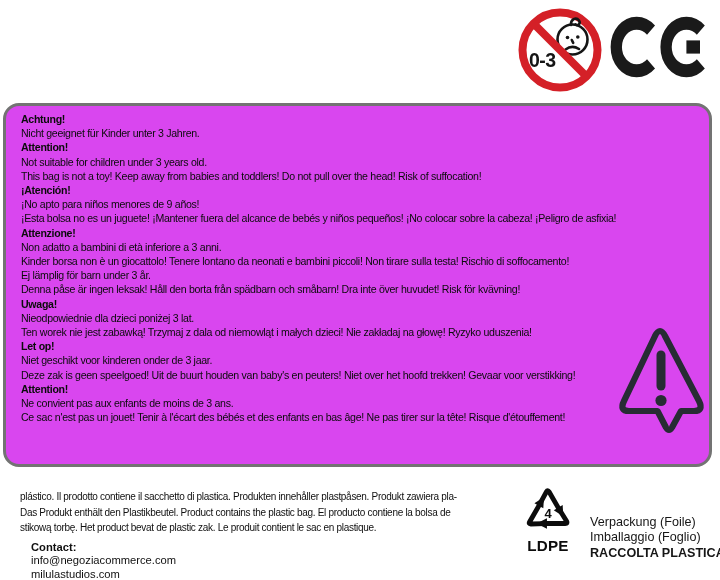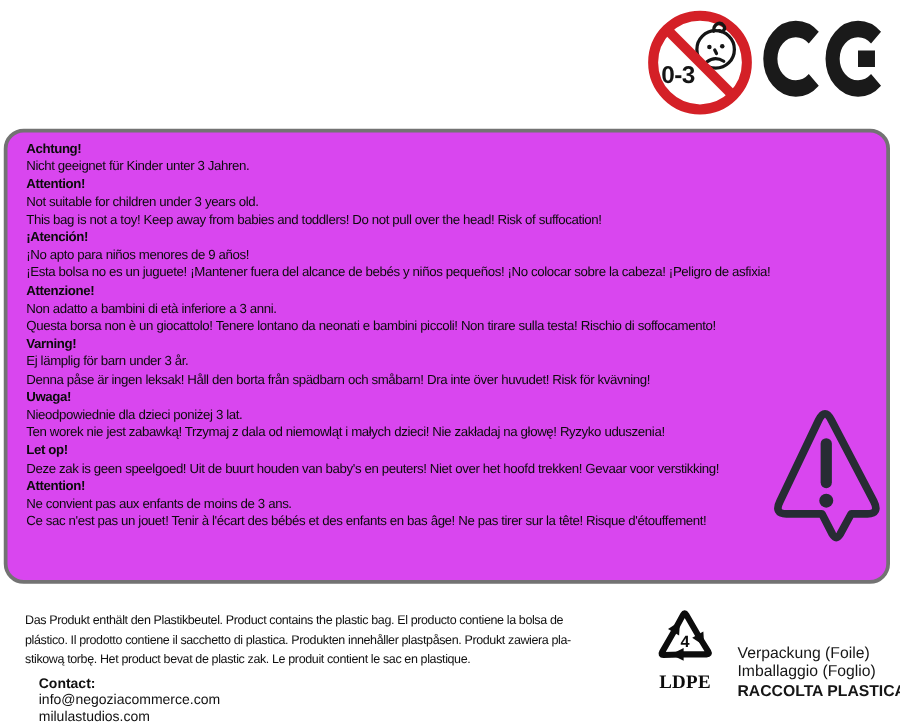--- a/index.html
+++ b/index.html
@@ -14,21 +14,21 @@
   .wtext{position:absolute;left:15px;top:6px;font-size:10.6px;line-height:14.2px;
          letter-spacing:-0.3px;color:#0b0b0b;white-space:nowrap;}
   .wt{font-weight:bold;}
   .tri{position:absolute;left:603px;top:214px;width:104px;height:128px;}
   
   .plastic{position:absolute;left:20px;top:489px;font-size:10px;line-height:15.5px;
            letter-spacing:-0.3px;color:#101010;white-space:nowrap;}
   .recycle-wrap{position:absolute;left:517px;top:483px;width:62px;}
   .recycle-svg{display:block;margin:0 auto;width:58px;height:54px;}
   .ldpe{margin-top:0px;text-align:center;font-weight:bold;font-size:15.2px;
-        letter-spacing:0.2px;color:#0c0c0c;font-family:Liberation Serif, serif;}
+        letter-spacing:0.2px;color:#0c0c0c;}
   .packlabels{position:absolute;left:590px;top:515px;font-size:12.6px;line-height:15.4px;
               color:#161616;white-space:nowrap;}
   .packlabels .bold{font-weight:bold;}
   .contact{position:absolute;left:20px;top:541px;font-size:11.2px;line-height:13.4px;
            color:#101010;white-space:nowrap;margin-left:11px;}
   .contact .ct{font-weight:bold;}
 </style>
 </head>
 <body>
 
@@ -63,44 +63,44 @@
       <div class="wt">Achtung!</div>
       <div>Nicht geeignet für Kinder unter 3 Jahren.</div>
       <div class="wt">Attention!</div>
       <div>Not suitable for children under 3 years old.</div>
       <div>This bag is not a toy! Keep away from babies and toddlers! Do not pull over the head! Risk of suffocation!</div>
       <div class="wt">¡Atención!</div>
       <div>¡No apto para niños menores de 9 años!</div>
       <div>¡Esta bolsa no es un juguete! ¡Mantener fuera del alcance de bebés y niños pequeños! ¡No colocar sobre la cabeza! ¡Peligro de asfixia!</div>
       <div class="wt">Attenzione!</div>
       <div>Non adatto a bambini di età inferiore a 3 anni.</div>
-      <div>Questa borsa non è un giocattolo! Tenere lontano da neonati e bambini piccoli! Non tirare sulla testa! Rischio di soffocamento!</div>
-      <div class="wt">Varning!</div>
+      <div>Kinder borsa non è un giocattolo! Tenere lontano da neonati e bambini piccoli! Non tirare sulla testa! Rischio di soffocamento!</div>
       <div>Ej lämplig för barn under 3 år.</div>
       <div>Denna påse är ingen leksak! Håll den borta från spädbarn och småbarn! Dra inte över huvudet! Risk för kvävning!</div>
       <div class="wt">Uwaga!</div>
       <div>Nieodpowiednie dla dzieci poniżej 3 lat.</div>
       <div>Ten worek nie jest zabawką! Trzymaj z dala od niemowląt i małych dzieci! Nie zakładaj na głowę! Ryzyko uduszenia!</div>
       <div class="wt">Let op!</div>
+      <div>Niet geschikt voor kinderen onder de 3 jaar.</div>
       <div>Deze zak is geen speelgoed! Uit de buurt houden van baby's en peuters! Niet over het hoofd trekken! Gevaar voor verstikking!</div>
       <div class="wt">Attention!</div>
       <div>Ne convient pas aux enfants de moins de 3 ans.</div>
       <div>Ce sac n'est pas un jouet! Tenir à l'écart des bébés et des enfants en bas âge! Ne pas tirer sur la tête! Risque d'étouffement!</div>
     </div>
 
     <svg class="tri" viewBox="0 0 104 128">
       <path d="M 46 16 Q 51 6 56 16 L 90 81 Q 95 91 85 91 L 72 91 L 63 107.5 Q 60 112.5 57 107.5 L 48.5 91 L 20 91 Q 10 91 15 81 Z" fill="none" stroke="#272c34" stroke-width="6.2" stroke-linejoin="round"></path>
       <line x1="52" y1="35" x2="52" y2="66" stroke="#272c34" stroke-width="9" stroke-linecap="round"></line>
       <circle cx="52" cy="80.5" r="5.6" fill="#272c34"></circle>
     </svg>
   </div>
 
   <div class="plastic">
+    <div>plástico. Il prodotto contiene il sacchetto di plastica. Produkten innehåller plastpåsen. Produkt zawiera pla-</div>
     <div>Das Produkt enthält den Plastikbeutel. Product contains the plastic bag. El producto contiene la bolsa de</div>
-    <div>plástico. Il prodotto contiene il sacchetto di plastica. Produkten innehåller plastpåsen. Produkt zawiera pla-</div>
     <div>stikową torbę. Het product bevat de plastic zak. Le produit contient le sac en plastique.</div>
   </div>
 
   <div class="recycle-wrap">
     <svg class="recycle-svg" viewBox="0 0 100 100">
       <g>
         <g>
           <path d="M 71.6 50 L 84.5 71 Q 87 75 82 75 L 46 75" fill="none" stroke="#0c0c0c" stroke-width="9"></path>
           <polygon points="48,65.5 48,84.5 29,75" fill="#0c0c0c"></polygon>
         </g>

